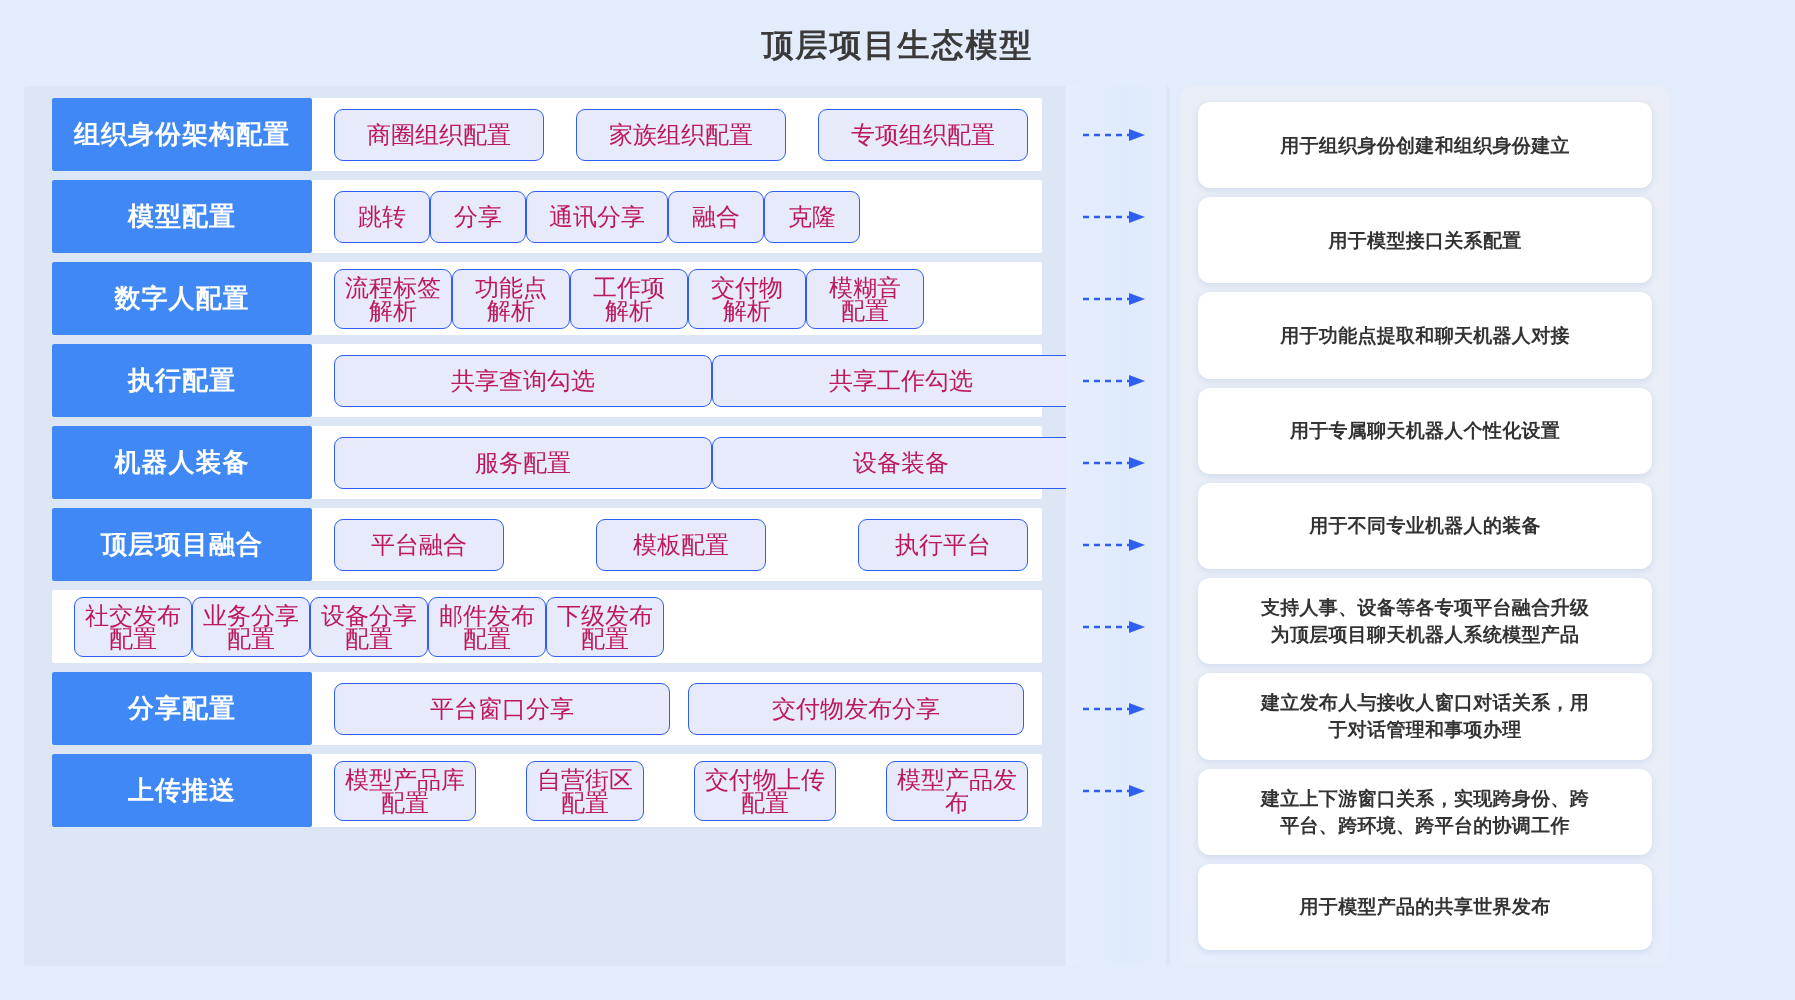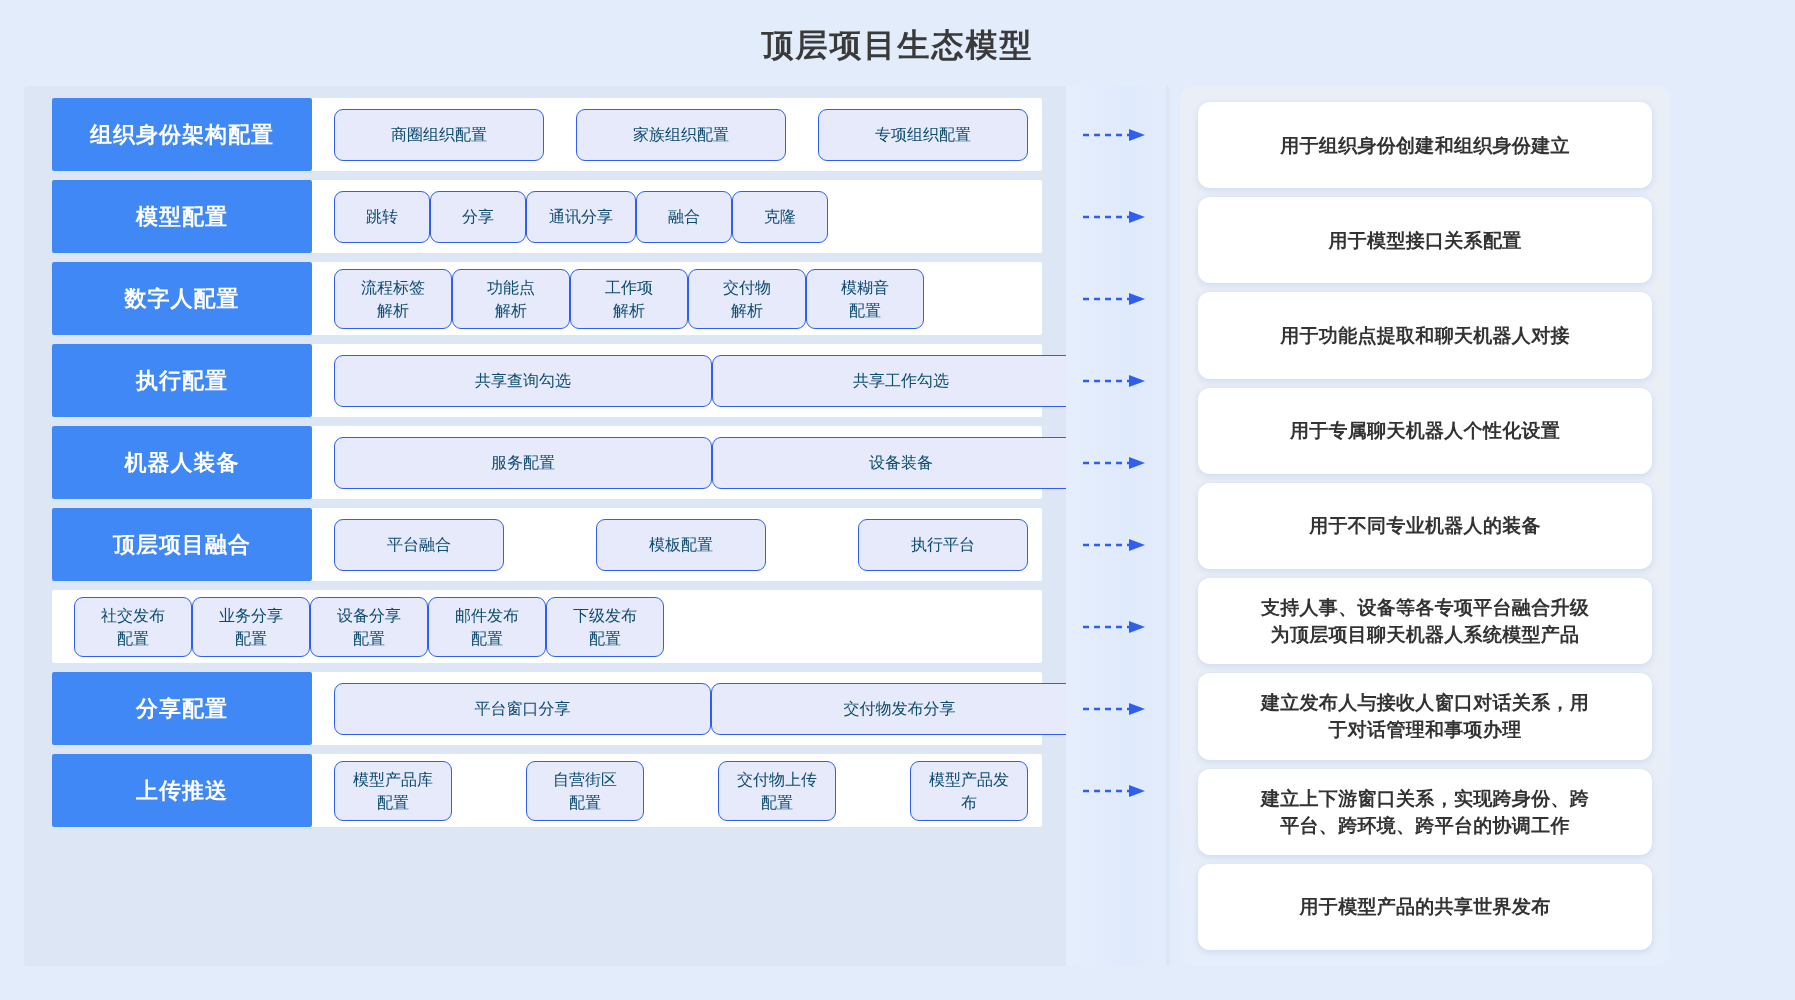--- a/index.html
+++ b/index.html
@@ -51,21 +51,21 @@
     height: 73px;
     background: #ffffff;
     margin-left: 28px;
     margin-right: 128px;
     border-radius: 2px;
   }
   .row-label {
     flex: 0 0 260px;
     background: #3f88f5;
     color: #ffffff;
-    font-size: 22px;
+    font-size: 26px;
     font-weight: bold;
     letter-spacing: 1px;
     display: flex;
     align-items: center;
     justify-content: center;
     border-radius: 2px;
   }
   .row-items {
     flex: 1 1 auto;
     display: flex;
@@ -74,36 +74,36 @@
     padding: 0 14px 0 22px;
   }
   .row-items.spread { justify-content: space-between; }
   .row-items.even    { justify-content: flex-start; }
   .row-items.two     { justify-content: space-between; padding-right: 18px; }
 
   .pill {
     background: #e7eafb;
     border: 1.6px solid #2f5ff0;
     border-radius: 9px;
-    color: #0c4a6e;
-    font-size: 16px;
+    color: #be185d;
+    font-size: 24px;
     line-height: 23px;
     text-align: center;
     display: flex;
     align-items: center;
     justify-content: center;
     height: 52px;
     padding: 0 10px;
     white-space: pre-line;
   }
   .pill.w-wide   { min-width: 210px; }
   .pill.w-narrow { min-width: 96px;  padding: 0 22px; }
   .pill.two-line { height: 60px; min-width: 118px; }
   .pill.half     { width: 378px; }
-  .pill.half2    { width: 377px; }
+  .pill.half2    { width: 336px; }
   .pill.w-170    { min-width: 170px; }
 
   
   .connector-band {
     position: relative;
     width: 100px;
     height: 880px;
     background: linear-gradient(90deg, #e6eefc 0%, #dfeafc 60%, #e3ecfb 100%);
     flex: 0 0 100px;
     margin-left: -104px;

